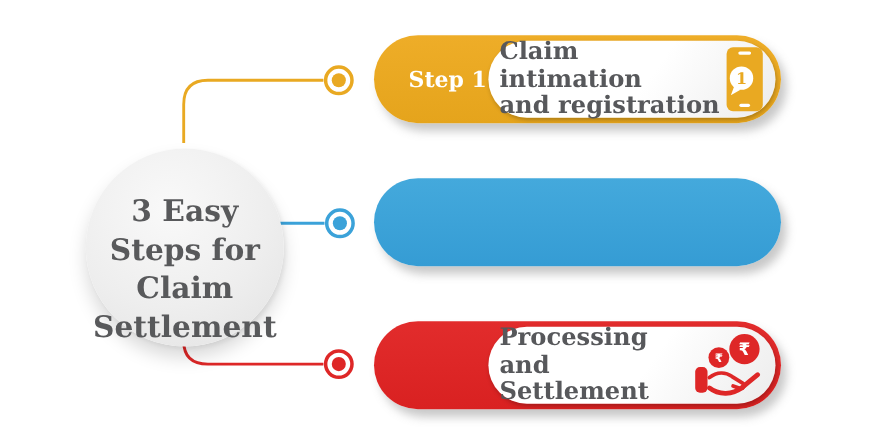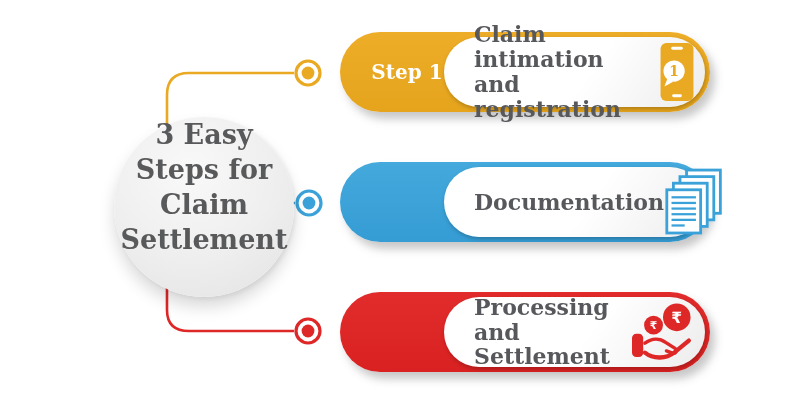--- a/index.html
+++ b/index.html
@@ -7,28 +7,27 @@
   .canvas {
     position: relative;
     width: 800px; height: 400px;
     background: #ffffff;
     overflow: hidden;
   }
   .connectors {
     position: absolute; left: 0; top: 0; z-index: 0;
   }
   .title-circle {
-    position: absolute; left: 78px; top: 117px;
+    position: absolute; left: 78px; top: 135px;
     width: 180px; height: 180px;
     border-radius: 50%;
     background: radial-gradient(circle at 42% 30%, #f9f9f9 0%, #eeeeee 55%, #e2e2e2 100%);
     box-shadow: 0 10px 16px rgba(0,0,0,0.15), 2px 2px 4px rgba(0,0,0,0.06);
-    display: flex; align-items: flex-start; justify-content: center;
+    display: flex; align-items: flex-end; justify-content: center;
     z-index: 1;
-    margin-left: 36px;
   }
   .title-text {
     font-weight: bold; font-size: 27px; line-height: 1.3;
     color: #58595B; text-align: center; white-space: pre-line;
   }
   .pill {
     position: absolute; left: 340px;
     width: 370px; height: 80px;
     border-radius: 40px;
     box-shadow: 5px 7px 9px rgba(110,110,110,0.38);
@@ -44,21 +43,21 @@
     color: #ffffff; font-weight: bold; font-size: 20px;
   }
   .inner-pill {
     position: absolute; left: 104px; top: 5px; right: 5px; bottom: 5px;
     border-radius: 35px;
     background: linear-gradient(125deg, #ffffff 55%, #ececec 100%);
     box-shadow: 1px 2px 4px rgba(0,0,0,0.25);
     display: flex; align-items: center;
   }
   .step-text {
-    flex: 1; margin-left: 30px;
+    flex: 1; margin-left: 10px;
     font-weight: bold; font-size: 22px; line-height: 1.13;
     color: #57585B; white-space: pre-line;
   }
   .icon { margin-right: 10px; display: flex; align-items: center; }
 </style>
 </head>
 <body>
 
 <div class="canvas">
 
@@ -96,41 +95,20 @@
           <rect x="13" y="54" width="10" height="3" rx="1.5" fill="#ffffff"></rect>
           <path d="M8,38 L5,46 L14,41 Z" fill="#ffffff"></path>
           <circle cx="15" cy="30" r="11" fill="#ffffff"></circle>
           <text x="15" y="35.5" font-size="15" font-weight="bold" fill="#E9A922" text-anchor="middle" font-family="DejaVu Serif, serif">1</text>
         </svg>
       </span>
     </div>
   </div>
 
   <div class="pill pill-2">
-    <div class="inner-pill">
-      <div class="step-text">Documentation</div>
-      <span class="icon">
-        <svg width="62" height="70" viewBox="0 0 66 74">
-          <g fill="#ffffff" stroke="#3BA2D9" stroke-width="3">
-            <rect x="24" y="3" width="36" height="46"></rect>
-            <rect x="17" y="10" width="36" height="46"></rect>
-            <rect x="10" y="17" width="36" height="46"></rect>
-            <rect x="3" y="24" width="36" height="46"></rect>
-          </g>
-          <g stroke="#3BA2D9" stroke-width="2.4">
-            <line x1="8" y1="32" x2="34" y2="32"></line>
-            <line x1="8" y1="38" x2="34" y2="38"></line>
-            <line x1="8" y1="44" x2="34" y2="44"></line>
-            <line x1="8" y1="50" x2="34" y2="50"></line>
-            <line x1="8" y1="56" x2="34" y2="56"></line>
-            <line x1="8" y1="62" x2="22" y2="62"></line>
-          </g>
-        </svg>
-      </span>
-    </div>
   </div>
 
   <div class="pill pill-3">
     <div class="inner-pill">
       <div class="step-text">Processing and
 Settlement</div>
       <span class="icon">
         <svg width="64" height="62" viewBox="0 0 74 72">
           <circle cx="53" cy="19" r="16" fill="#DE2727"></circle>
           <text x="53" y="25.5" font-size="18" font-weight="bold" fill="#ffffff" text-anchor="middle" font-family="DejaVu Sans, sans-serif">₹</text>

